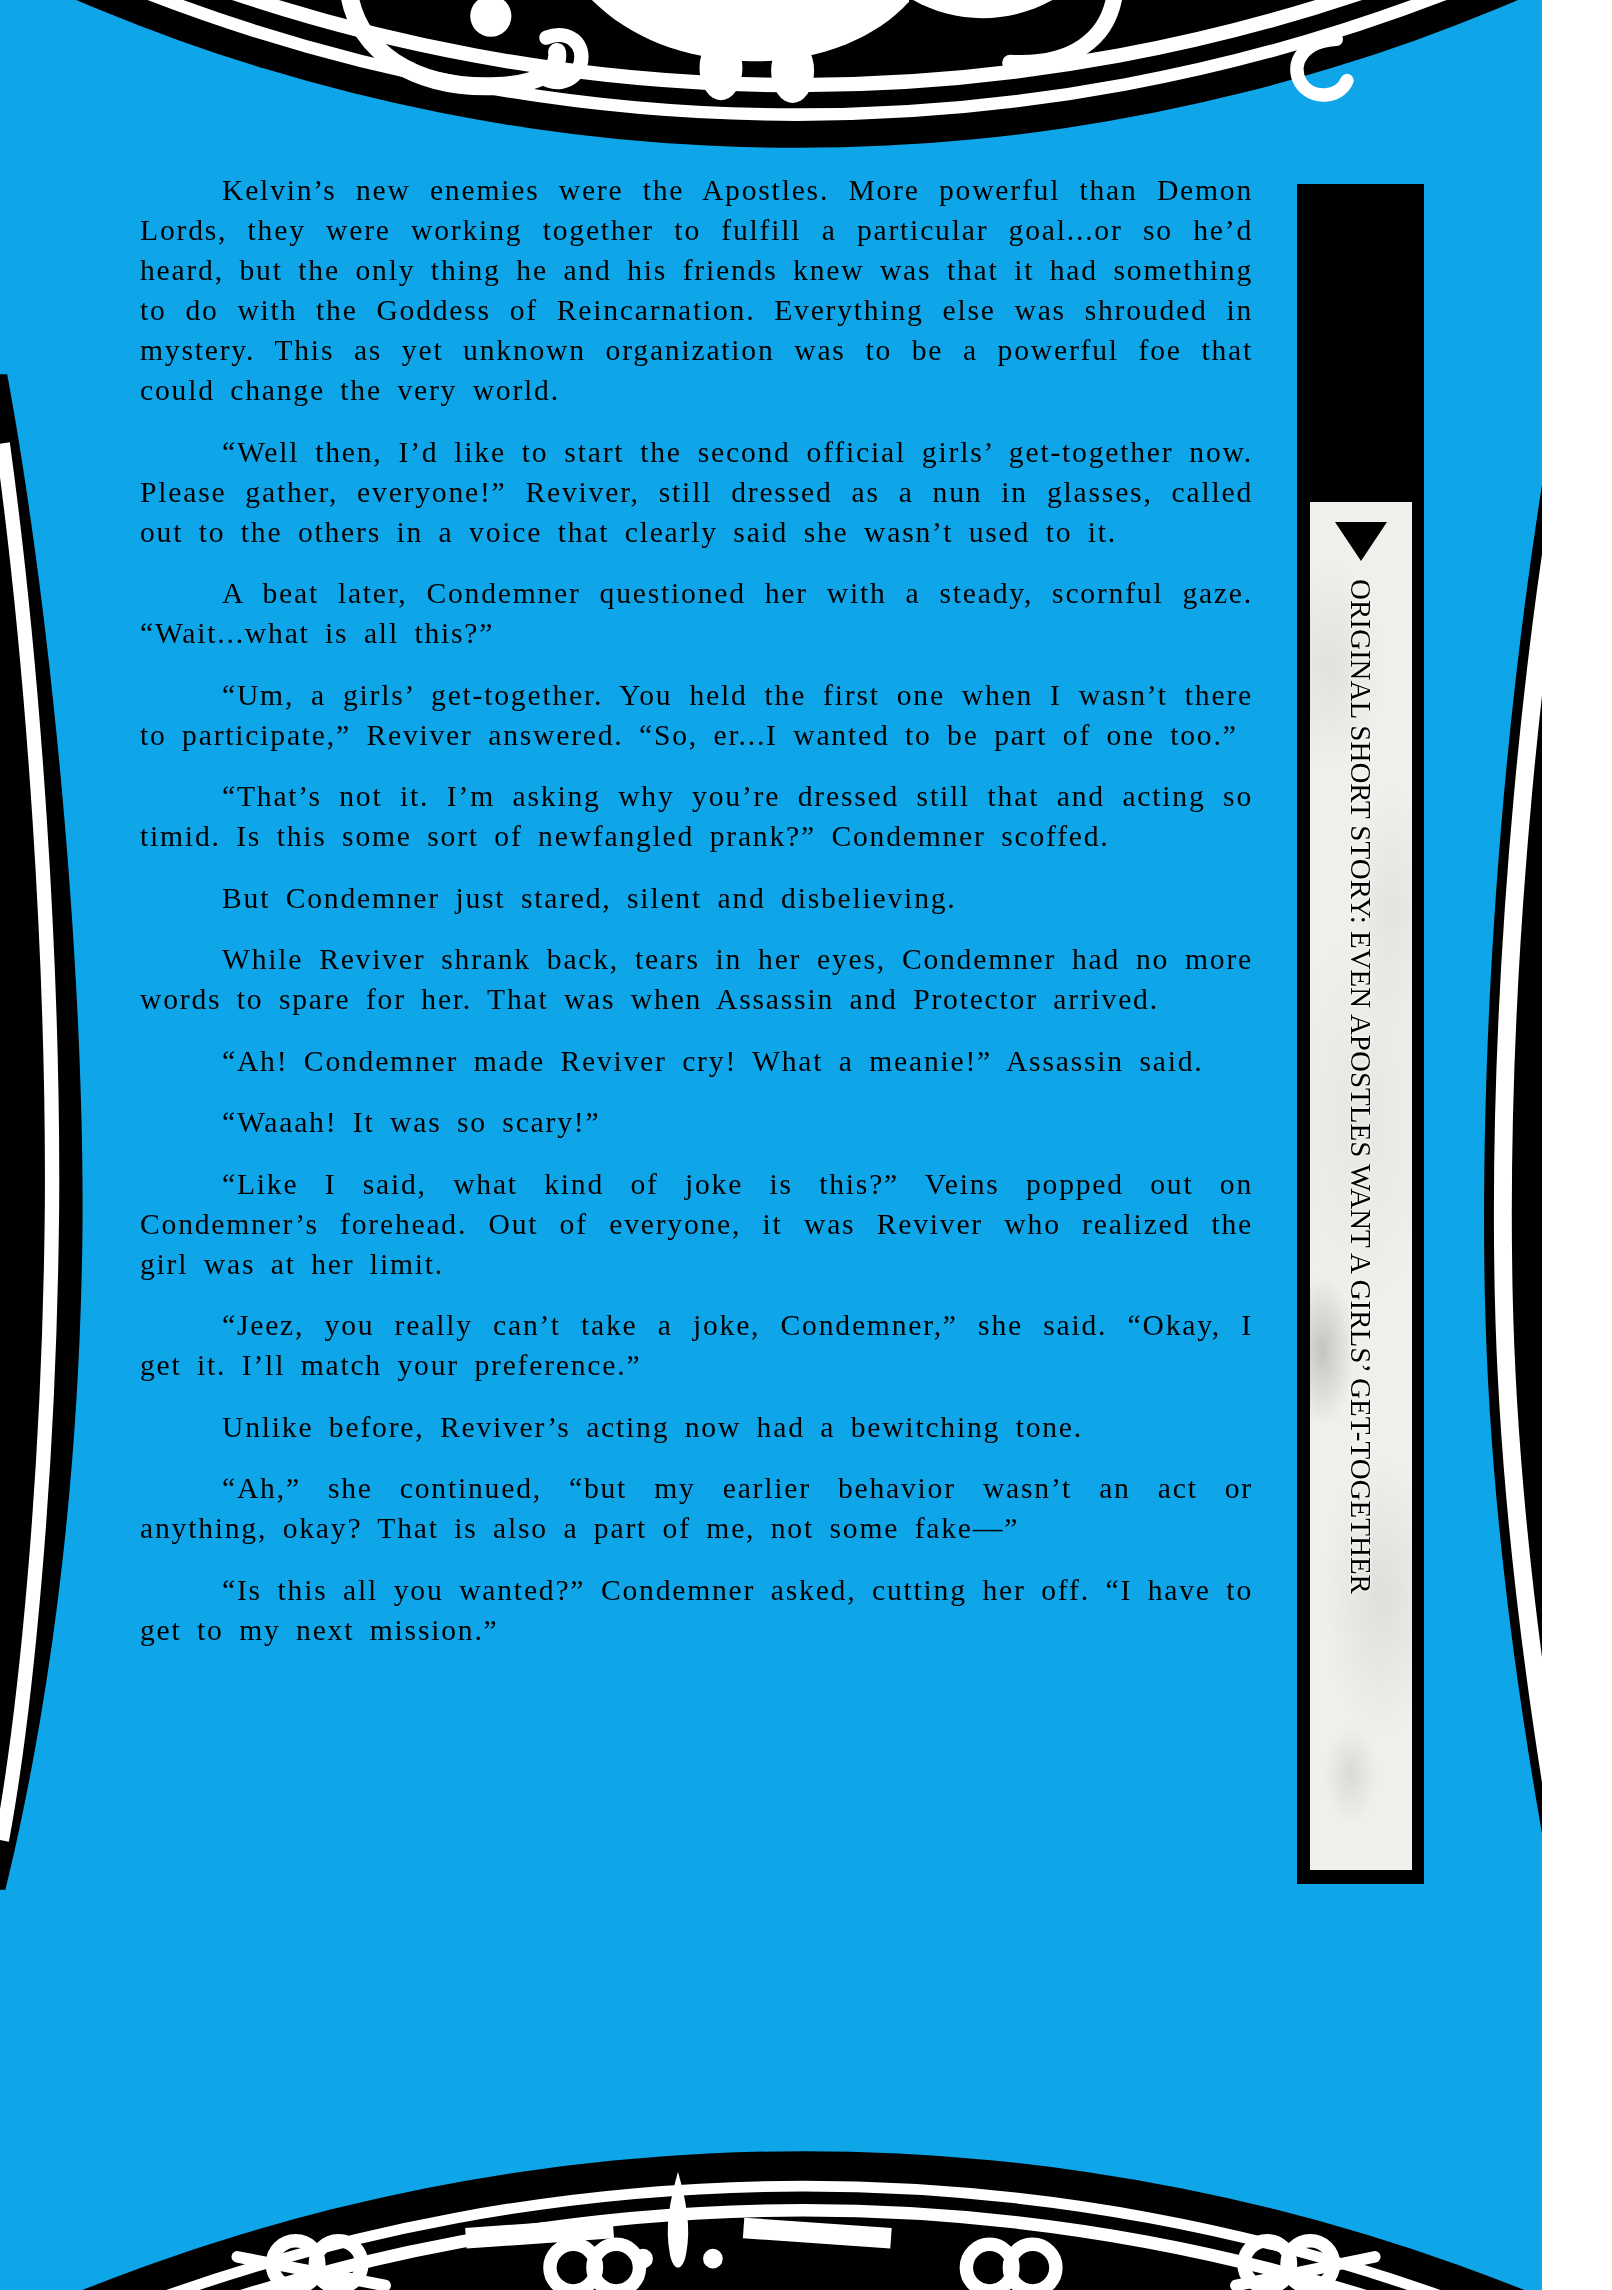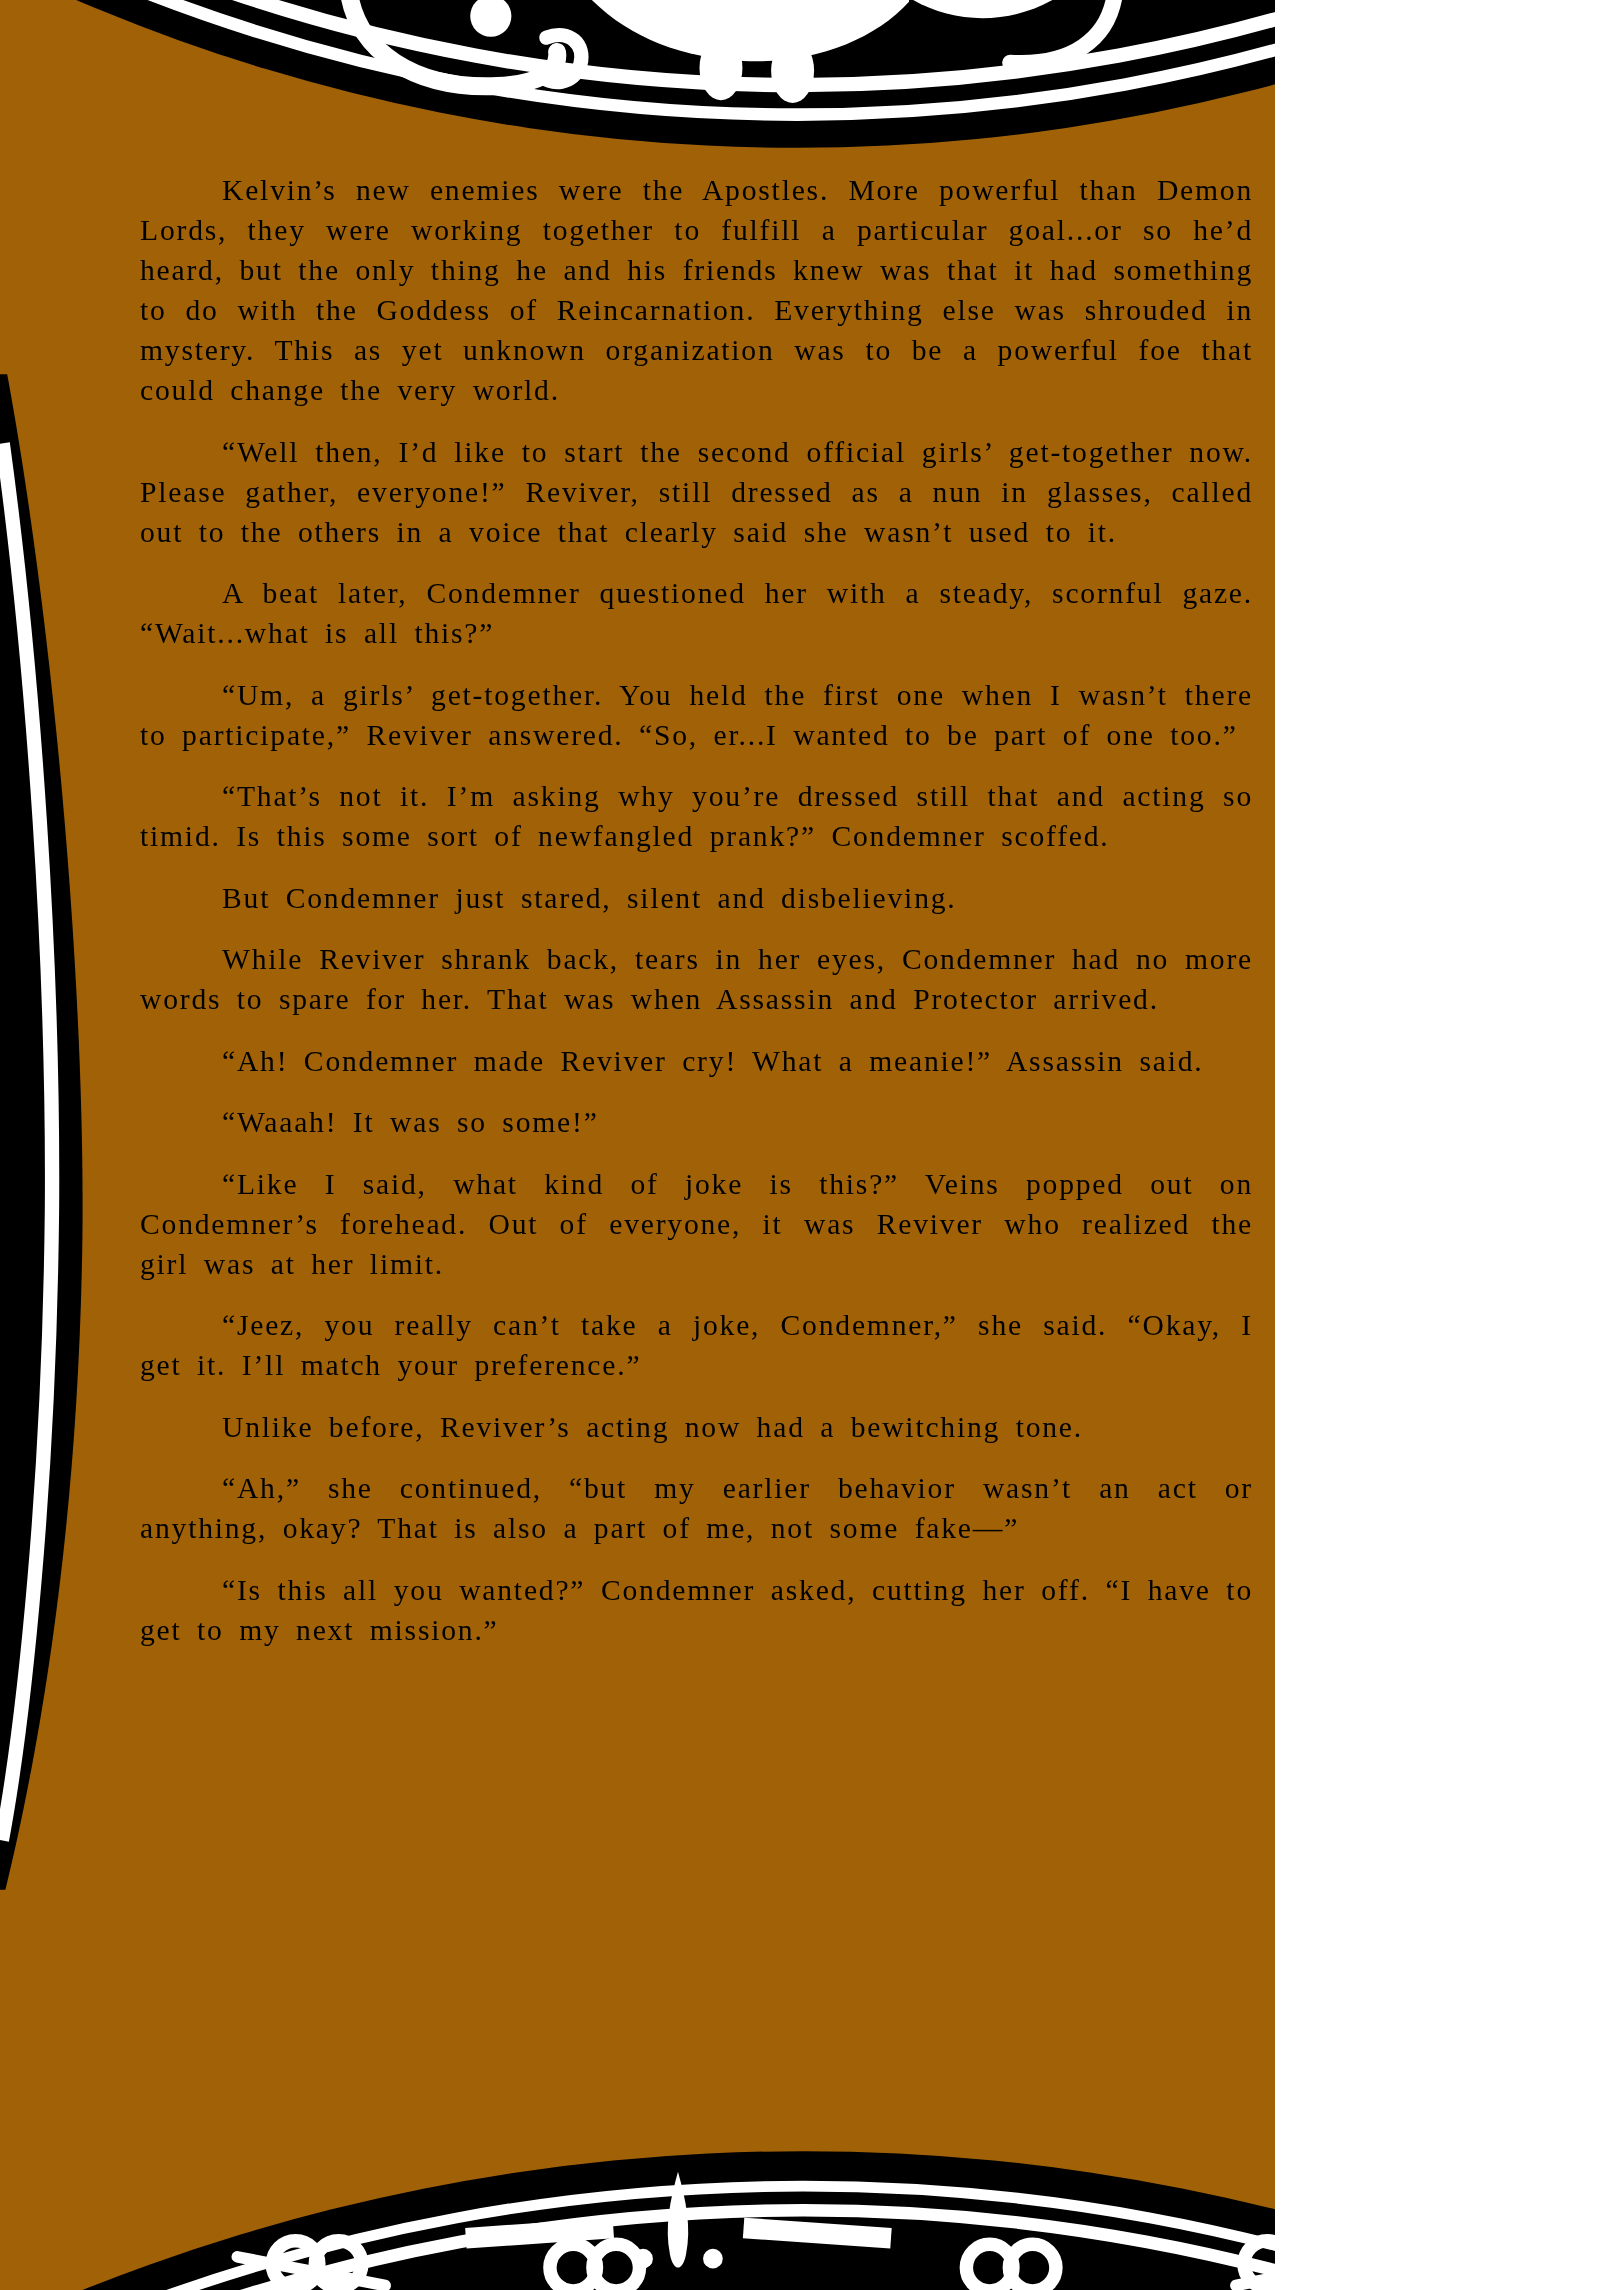--- a/index.html
+++ b/index.html
@@ -1,17 +1,17 @@
 <!DOCTYPE html>
 <html style="font-size:14.3px"><head>
 <meta charset="utf-8">
 <style>
   html,body{margin:0;padding:0;background:#ffffff;}
   .page{
-    position:relative;width:1275px;height:2290px;background:#a16207;
+    position:relative;width:1542px;height:2290px;background:#0ea5e9;
     overflow:hidden;font-family:"Liberation Serif",serif;color:#000;
   }
   .decor{position:absolute;left:0;top:0;width:1613px;height:2290px;pointer-events:none;}
   
   .story{
     position:absolute;left:140px;top:170px;width:1113px;
     font-size:29.6px;line-height:40px;text-align:justify;
     letter-spacing:1.8px;word-spacing:6.3px;color:#000;
   }
   .story p{margin:0 0 21.5px 0;text-indent:82px;}
@@ -101,21 +101,21 @@
 
   <main class="story">
       <p>Kelvin’s new enemies were the Apostles. More powerful than Demon Lords, they were working together to fulfill a particular goal...or so he’d heard, but the only thing he and his friends knew was that it had something to do with the Goddess of Reincarnation. Everything else was shrouded in mystery. This as yet unknown organization was to be a powerful foe that could change the very world.</p>
       <p>“Well then, I’d like to start the second official girls’ get-together now. Please gather, everyone!” Reviver, still dressed as a nun in glasses, called out to the others in a voice that clearly said she wasn’t used to it.</p>
       <p>A beat later, Condemner questioned her with a steady, scornful gaze. “Wait...what is all this?”</p>
       <p>“Um, a girls’ get-together. You held the first one when I wasn’t there to participate,” Reviver answered. “So, er...I wanted to be part of one too.”</p>
       <p>“That’s not it. I’m asking why you’re dressed still that and acting so timid. Is this some sort of newfangled prank?” Condemner scoffed.</p>
       <p>But Condemner just stared, silent and disbelieving.</p>
       <p>While Reviver shrank back, tears in her eyes, Condemner had no more words to spare for her. That was when Assassin and Protector arrived.</p>
       <p>“Ah! Condemner made Reviver cry! What a meanie!” Assassin said.</p>
-      <p>“Waaah! It was so some!”</p>
+      <p>“Waaah! It was so scary!”</p>
       <p>“Like I said, what kind of joke is this?” Veins popped out on Condemner’s forehead. Out of everyone, it was Reviver who realized the girl was at her limit.</p>
       <p>“Jeez, you really can’t take a joke, Condemner,” she said. “Okay, I get it. I’ll match your preference.”</p>
       <p>Unlike before, Reviver’s acting now had a bewitching tone.</p>
       <p>“Ah,” she continued, “but my earlier behavior wasn’t an act or anything, okay? That is also a part of me, not some fake—”</p>
       <p>“Is this all you wanted?” Condemner asked, cutting her off. “I have to get to my next mission.”</p>
     </main>
 
   <aside class="sidebar-bar">
     <div class="sidebar-panel">
       <div class="tri"></div>

